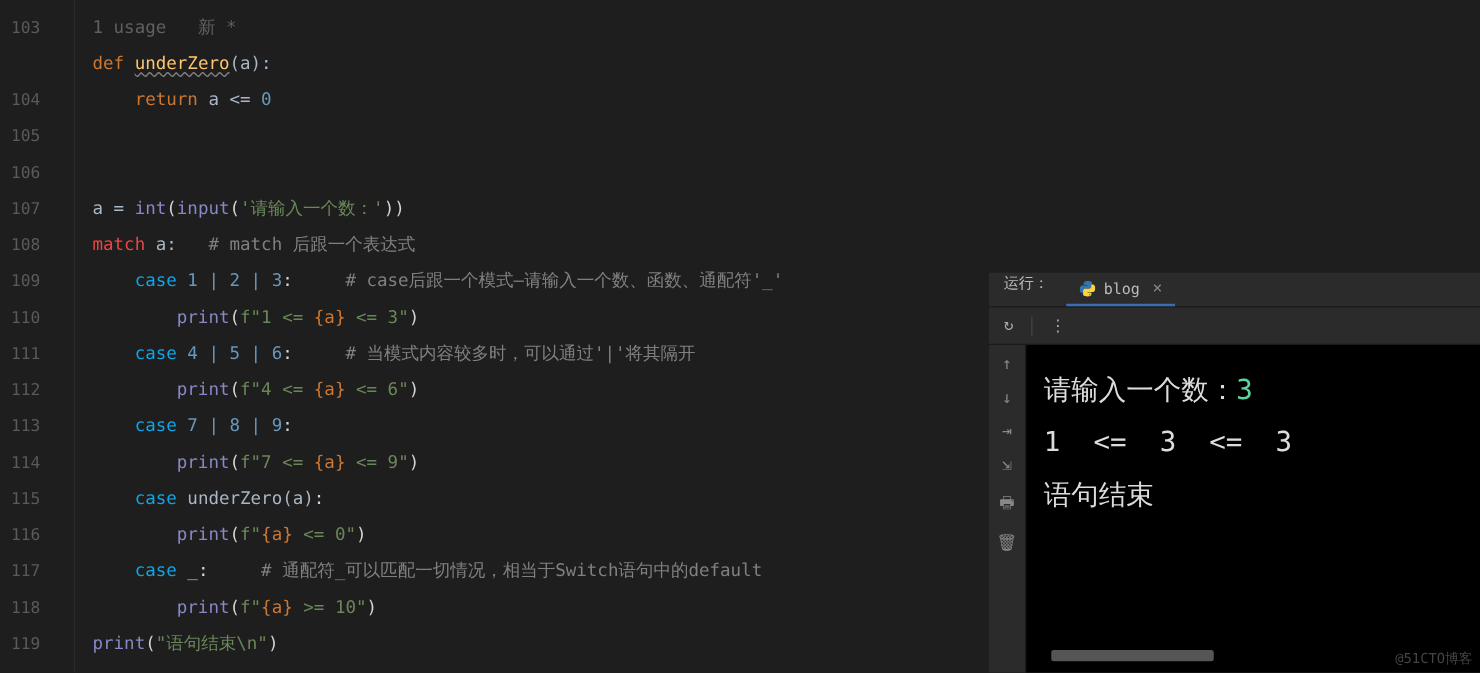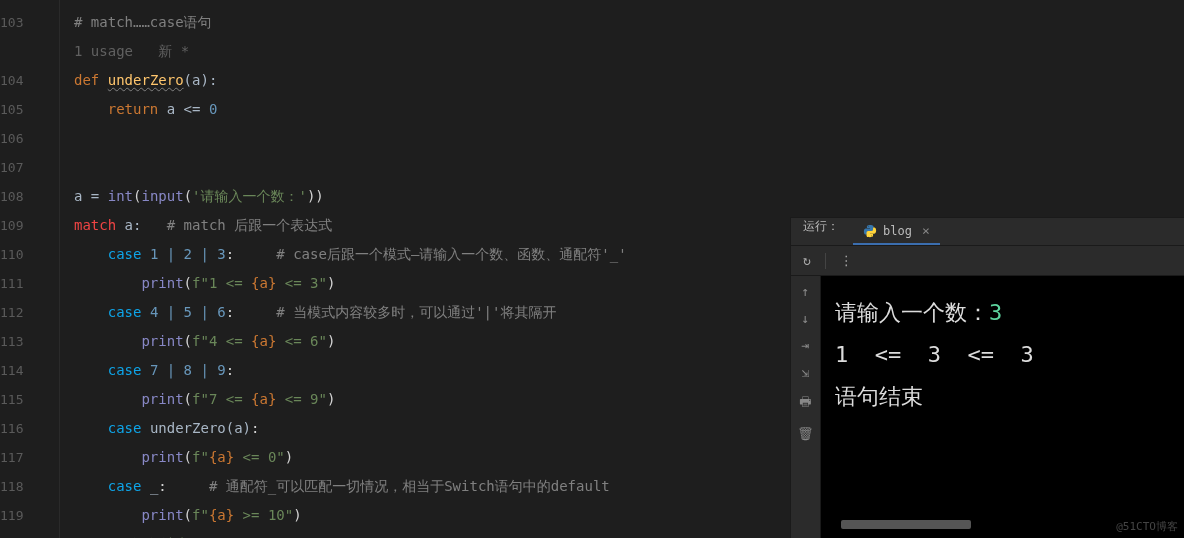--- a/index.html
+++ b/index.html
@@ -14,21 +14,21 @@
   color: #d4d4d4;
 }
 .editor {
   display: flex;
   width: 100%;
   height: 100%;
 }
 .gutter {
   width: 60px;
   background: #1e1e1e;
-  text-align: left;
+  text-align: center;
   padding-right: 18px;
   padding-top: 8px;
   color: #5a5a5a;
   user-select: none;
   border-right: 1px solid #2a2a2a;
 }
 .gutter div {
   height: 29px;
   line-height: 29px;
   font-size: 13px;
@@ -169,21 +169,20 @@
     <div>114</div>
     <div>115</div>
     <div>116</div>
     <div>117</div>
     <div>118</div>
     <div>119</div>
     <div>120</div>
   </div>
 
   <div class="code">
-    <div class="line"><span class="k-comment"># match……case语句</span></div>
     <div class="line hint"><span>1 usage</span>   <span>新 *</span></div>
     <div class="line"><span class="k-def">def</span> <span class="k-func underline">underZero</span><span class="k-param">(a):</span></div>
     <div class="line">    <span class="k-return">return</span> <span class="k-var">a</span><span class="k-op"> &lt;= </span><span class="k-num">0</span></div>
     <div class="line"></div>
     <div class="line"></div>
     <div class="line"><span class="k-var">a</span><span class="k-op"> = </span><span class="k-builtin">int</span>(<span class="k-builtin">input</span>(<span class="k-str">'请输入一个数：'</span>))</div>
     <div class="line"><span class="k-match">match</span> <span class="k-var">a:</span><span class="k-comment">   # match 后跟一个表达式</span></div>
     <div class="line">    <span class="k-case">case</span> <span class="k-num">1 | 2 | 3</span>:<span class="k-comment">     # case后跟一个模式—请输入一个数、函数、通配符'_'</span></div>
     <div class="line">        <span class="k-builtin">print</span>(<span class="k-fstr">f"</span><span class="k-fstr">1 &lt;= </span><span class="k-fbrace">{a}</span><span class="k-fstr"> &lt;= 3</span><span class="k-fstr">"</span>)</div>
     <div class="line">    <span class="k-case">case</span> <span class="k-num">4 | 5 | 6</span>:<span class="k-comment">     # 当模式内容较多时，可以通过'|'将其隔开</span></div>

